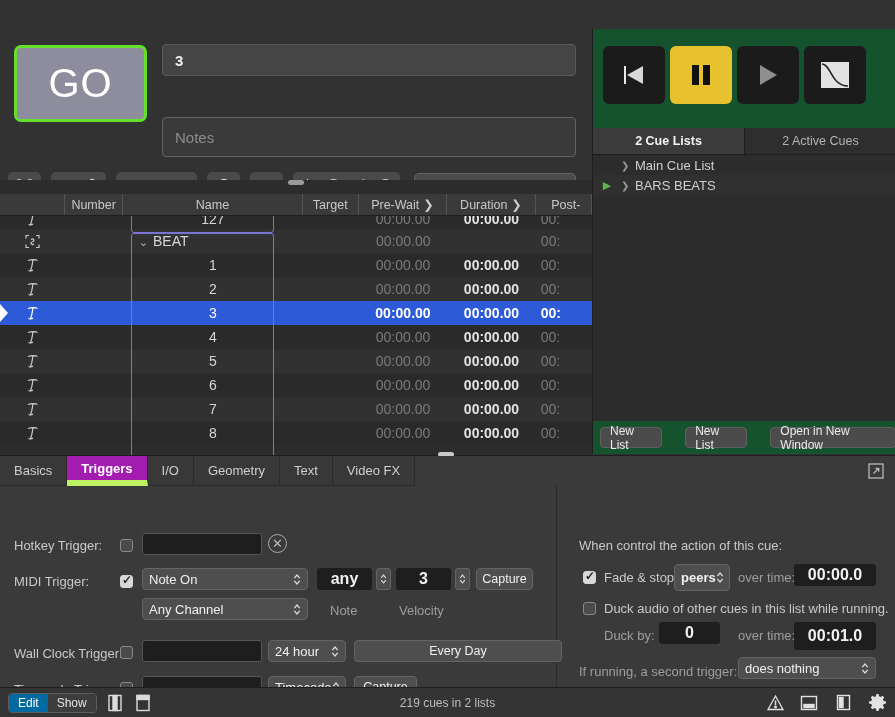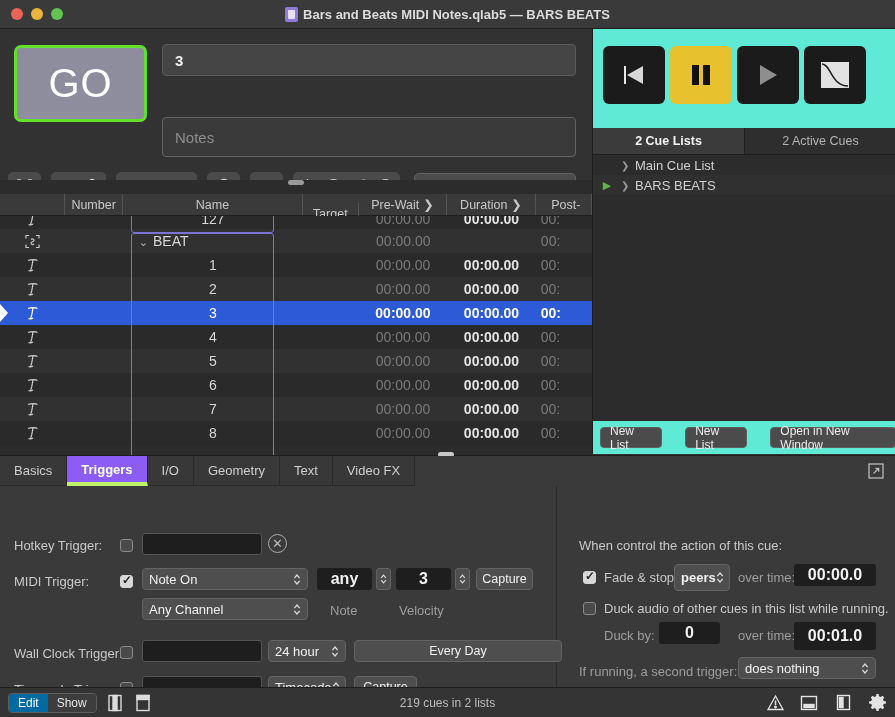--- a/index.html
+++ b/index.html
@@ -64,21 +64,21 @@
   .addcue {
     position: absolute; left: 414px; top: 144px; width: 162px; height: 26px;
     background: #4b4b4b; border: 1px solid #646464; border-radius: 5px;
     display: flex; align-items: center; padding: 0 8px;
     color: #eee; font-size: 13px;
   }
   .stepper { margin-left: auto; display: flex; flex-direction: column; gap: 1px; line-height: 0; }
 
   
   .rightzone { position: absolute; left: 592px; top: 29px; width: 303px; height: 425px;
-    background: #5eead4; border-left: 1px solid #1e1e1e; }
+    background: #14532d; border-left: 1px solid #1e1e1e; }
   .transport { position: absolute; left: 10px; top: 17px; display: flex; gap: 5px; }
   .tbtn { width: 62px; height: 58px; border-radius: 6px; background: #1b1b1b;
     display: flex; align-items: center; justify-content: center; }
   .tbtn.active { background: #e8c22e; }
   .tbtn.light { background: #1b1b1b; }
   .cl-tabs { position: absolute; left: 0; top: 99px; width: 303px; height: 27px;
     display: flex; border-bottom: 1px solid #1e1e1e; }
   .cl-tab { flex: 1; display: flex; align-items: center; justify-content: center;
     font-size: 12.5px; color: #b4b4b4; background: #2e2e2e; }
   .cl-tab.sel { background: #3b3b3b; color: #f2f2f2; font-weight: bold; }
@@ -102,21 +102,21 @@
   .th { display: flex; align-items: center; justify-content: center;
     border-right: 1px solid #555; height: 100%; gap: 4px; }
   .tbody { position: absolute; left: 0; top: 36px; width: 592px; height: 403px; overflow: hidden; }
   .trow { height: 24px; display: flex; align-items: center; font-size: 14px; color: #d6d6d6; }
   .trow.alt { background: #313131; }
   .trow.plain { background: #2a2a2a; }
   .trow.sel { background: #2d5bd7; color: #fff; }
   .c-icon { width: 70px; display: flex; align-items: center; justify-content: center; }
   .c-number { width: 62px; }
   .c-name { width: 193px; text-align: center; }
-  .c-target { width: 60px; margin-top: 9px; }
+  .c-target { width: 60px; }
   .c-prewait { width: 95px; text-align: center; color: #7b7b7b; }
   .c-duration { width: 95px; text-align: center; color: #e3e3e3; }
   .c-postwait { width: 60px; text-align: left; padding-left: 5px; color: #7b7b7b; }
   .trow.sel .c-prewait, .trow.sel .c-duration, .trow.sel .c-postwait { color: #fff; font-weight: bold; }
   .trow.alt .c-duration, .trow.plain .c-duration { font-weight: bold; }
   .playhead { position: absolute; left: 0; width: 13px; height: 24px; }
   .group-box { position: absolute; left: 131px; width: 143px; border: 1px solid #7b74d6;
     border-radius: 3px; pointer-events: none; }
   .hscroll { position: absolute; left: 4px; top: 441px; width: 498px; height: 9px;
     background: #9a9a9a; border-radius: 5px; }
@@ -125,21 +125,21 @@
   .table-sep { position: absolute; left: 0; top: 455px; width: 895px; height: 1px; background: #1e1e1e; }
   .bottom-grabber { position: absolute; left: 438px; top: 452px; width: 16px; height: 5px;
     background: #c9c9c9; border-radius: 3px; }
 
   
   .inspector { position: absolute; left: 0; top: 456px; width: 895px; height: 231px; background: #3a3a3a; }
   .itabs { position: absolute; left: 0; top: 0; height: 30px; display: flex; }
   .itab { height: 30px; display: flex; align-items: center; padding: 0 14px;
     font-size: 13px; color: #cfcfcf; background: #383838;
     border-right: 1px solid #2a2a2a; border-bottom: 1px solid #2a2a2a; }
-  .itab.sel { background: #8b5cf6; color: #fff; font-weight: bold; border-bottom: 4px solid #bef264; }
+  .itab.sel { background: #a21caf; color: #fff; font-weight: bold; border-bottom: 6px solid #bef264; }
   .itab-fill { flex: 1; border-bottom: 1px solid #2a2a2a; background: #383838; }
   .expand-icn { position: absolute; right: 10px; top: 6px; width: 18px; height: 18px; }
   .ipane { position: absolute; left: 0; top: 30px; width: 895px; height: 201px; background: #3a3a3a; }
   .vdiv { position: absolute; left: 556px; top: 0; width: 1px; height: 201px; background: #2a2a2a; }
 
   .lbl { position: absolute; font-size: 13px; color: #c9c9c9; }
   .lbl.dim { color: #9e9e9e; }
   .cbx { position: absolute; width: 13px; height: 13px; border: 1px solid #8a8a8a;
     border-radius: 3px; background: #4a4a4a; }
   .cbx.on { background: #d8d8d8; border-color: #d8d8d8; }
@@ -168,31 +168,20 @@
   .seg div.on { background: #0369a1; color: #fff; }
   .sicon { width: 20px; height: 20px; margin-left: 8px; display: flex; align-items: center; justify-content: center; }
   .status-center { position: absolute; left: 0; right: 0; text-align: center; font-size: 12px; color: #bdbdbd; }
   .status-right { position: absolute; right: 8px; display: flex; align-items: center; gap: 6px; }
 </style>
 </head>
 <body>
 
 <div class="app">
 
-  <div class="titlebar">
-    <div class="traffic">
-      <div class="tl r"></div>
-      <div class="tl y"></div>
-      <div class="tl g"></div>
-    </div>
-    <div class="title-center">
-      <span class="doc-icon"></span>
-      <span>Bars and Beats MIDI Notes.qlab5 — BARS BEATS</span>
-    </div>
-  </div>
 
   <div class="topzone">
     <div class="go-btn">GO</div>
     <div class="cuenum-field">3</div>
     <div class="notes-field">Notes</div>
 
     <div class="tool-row">
       <div class="tool-group single">
         <span class="ticon">
           <svg width="17" height="17" viewBox="0 0 17 17" fill="none" stroke="#d2d2d2" stroke-width="1.5">

